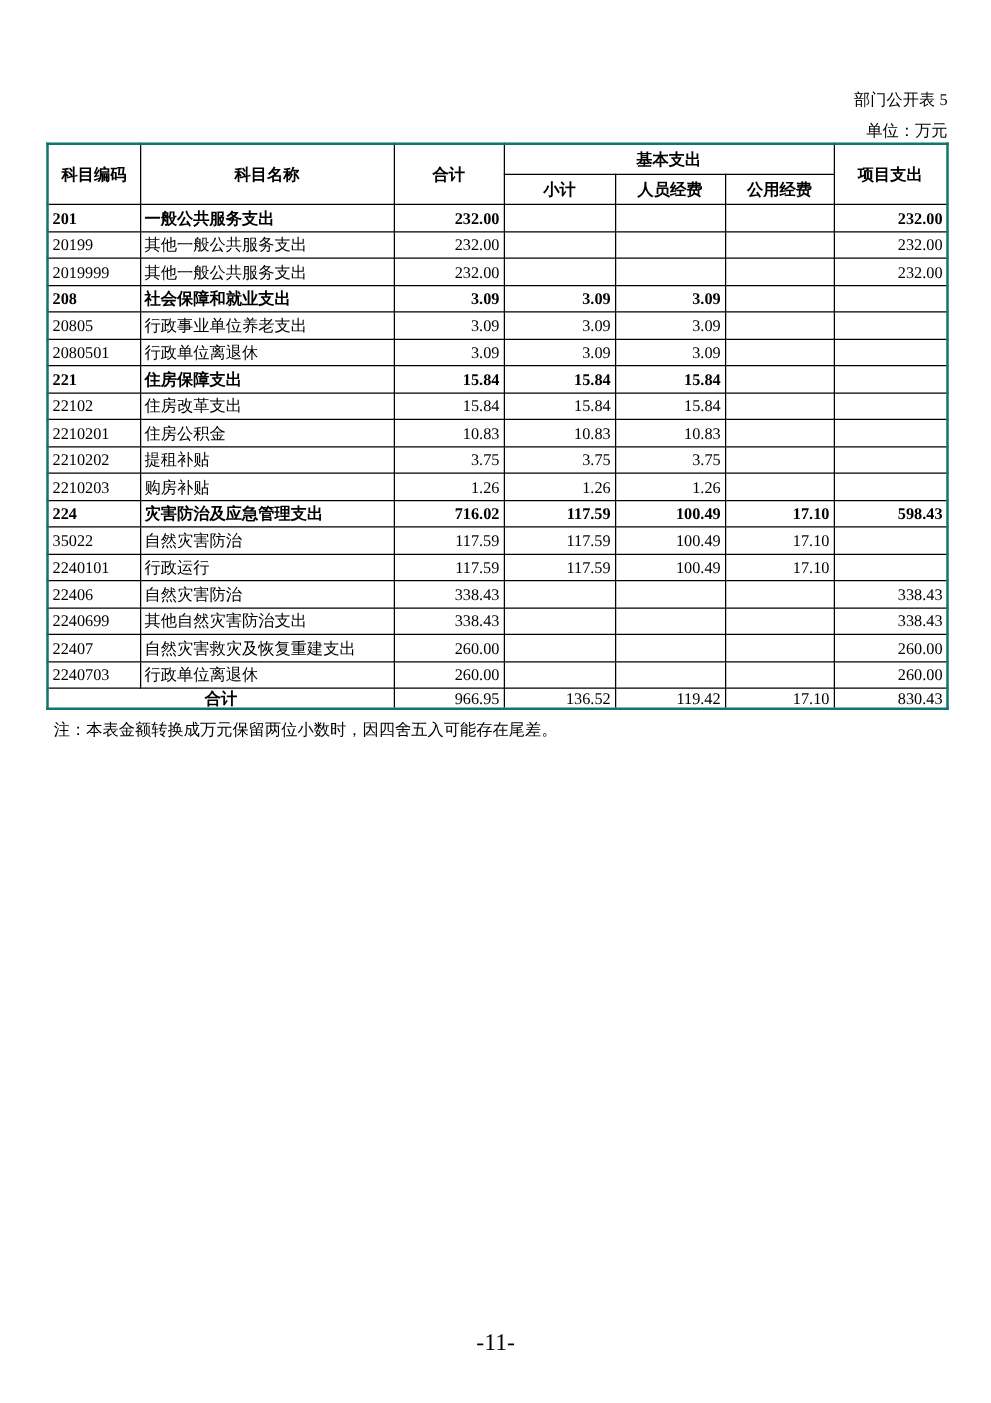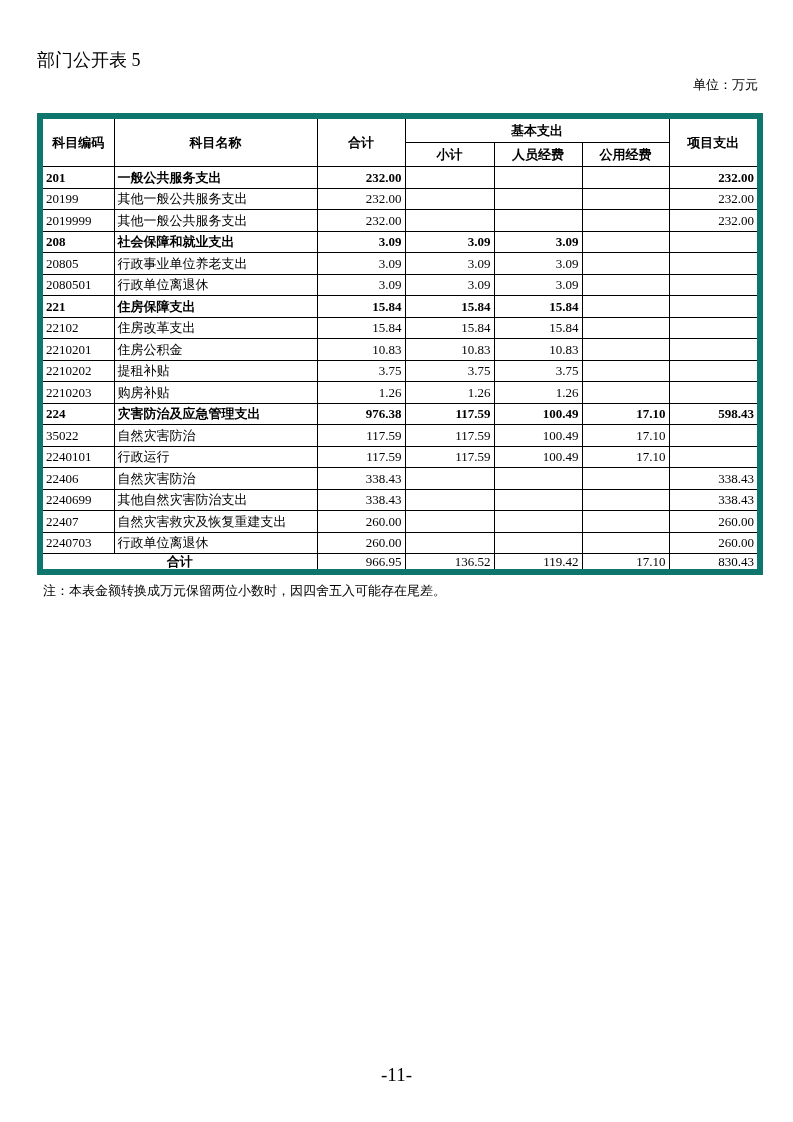--- a/index.html
+++ b/index.html
@@ -16,45 +16,45 @@
     font-family: "Liberation Serif", "DejaVu Serif", serif;
     overflow: hidden;
   }
   .content {
     position: absolute;
     left: 37px;
     top: 0;
     width: 721px;
   }
   .doc-label {
-    padding-top: 52px;
-    text-align: left;
-    font-size: 18px;
+    padding-top: 72px;
+    text-align: right;
+    font-size: 13px;
     line-height: 16px;
   }
   .doc-title {
     margin-top: 14px;
     text-align: center;
     font-size: 21px;
     font-weight: bold;
     line-height: 24px;
     letter-spacing: 0.5px;
   }
   .unit-label {
     margin-top: 9px;
     text-align: right;
     font-size: 13px;
     line-height: 16px;
   }
   table.budget {
-    margin-top: 20px;
+    margin-top: 1px;
     width: 720px;
     border-collapse: collapse;
     table-layout: fixed;
-    border: 6px solid #0f766e;
+    border: 2px solid #0f766e;
   }
   table.budget th,
   table.budget td {
     border: 1px solid #000;
     font-size: 13px;
     line-height: 15px;
     padding: 0 3px;
     overflow: hidden;
     white-space: nowrap;
   }
@@ -225,21 +225,21 @@
             <td class="name ind3">购房补贴</td>
             <td class="num">1.26</td>
             <td class="num">1.26</td>
             <td class="num">1.26</td>
             <td class="num"></td>
             <td class="num"></td>
           </tr>
           <tr class="bold-row">
             <td class="code">224</td>
             <td class="name ind1">灾害防治及应急管理支出</td>
-            <td class="num">976.38</td>
+            <td class="num">716.02</td>
             <td class="num">117.59</td>
             <td class="num">100.49</td>
             <td class="num">17.10</td>
             <td class="num">598.43</td>
           </tr>
           <tr>
             <td class="code">35022</td>
             <td class="name ind2">自然灾害防治</td>
             <td class="num">117.59</td>
             <td class="num">117.59</td>

